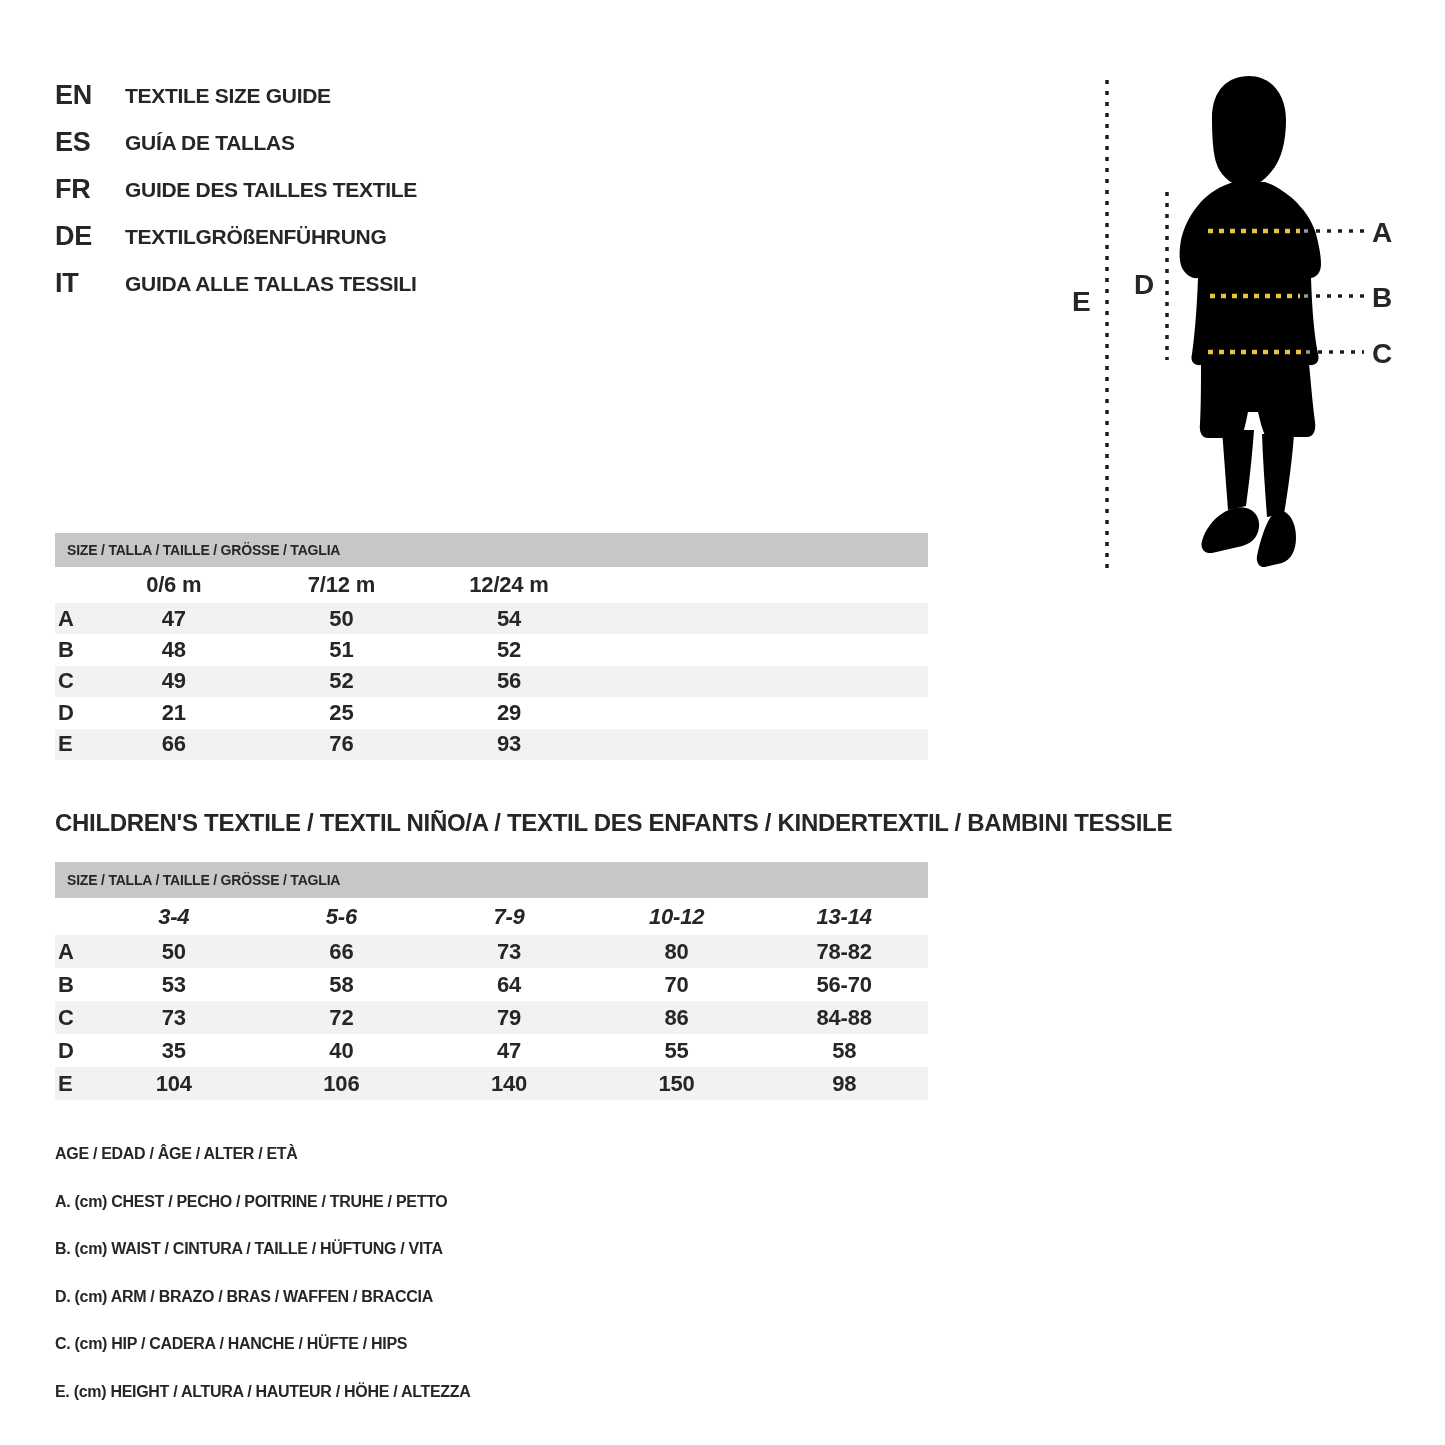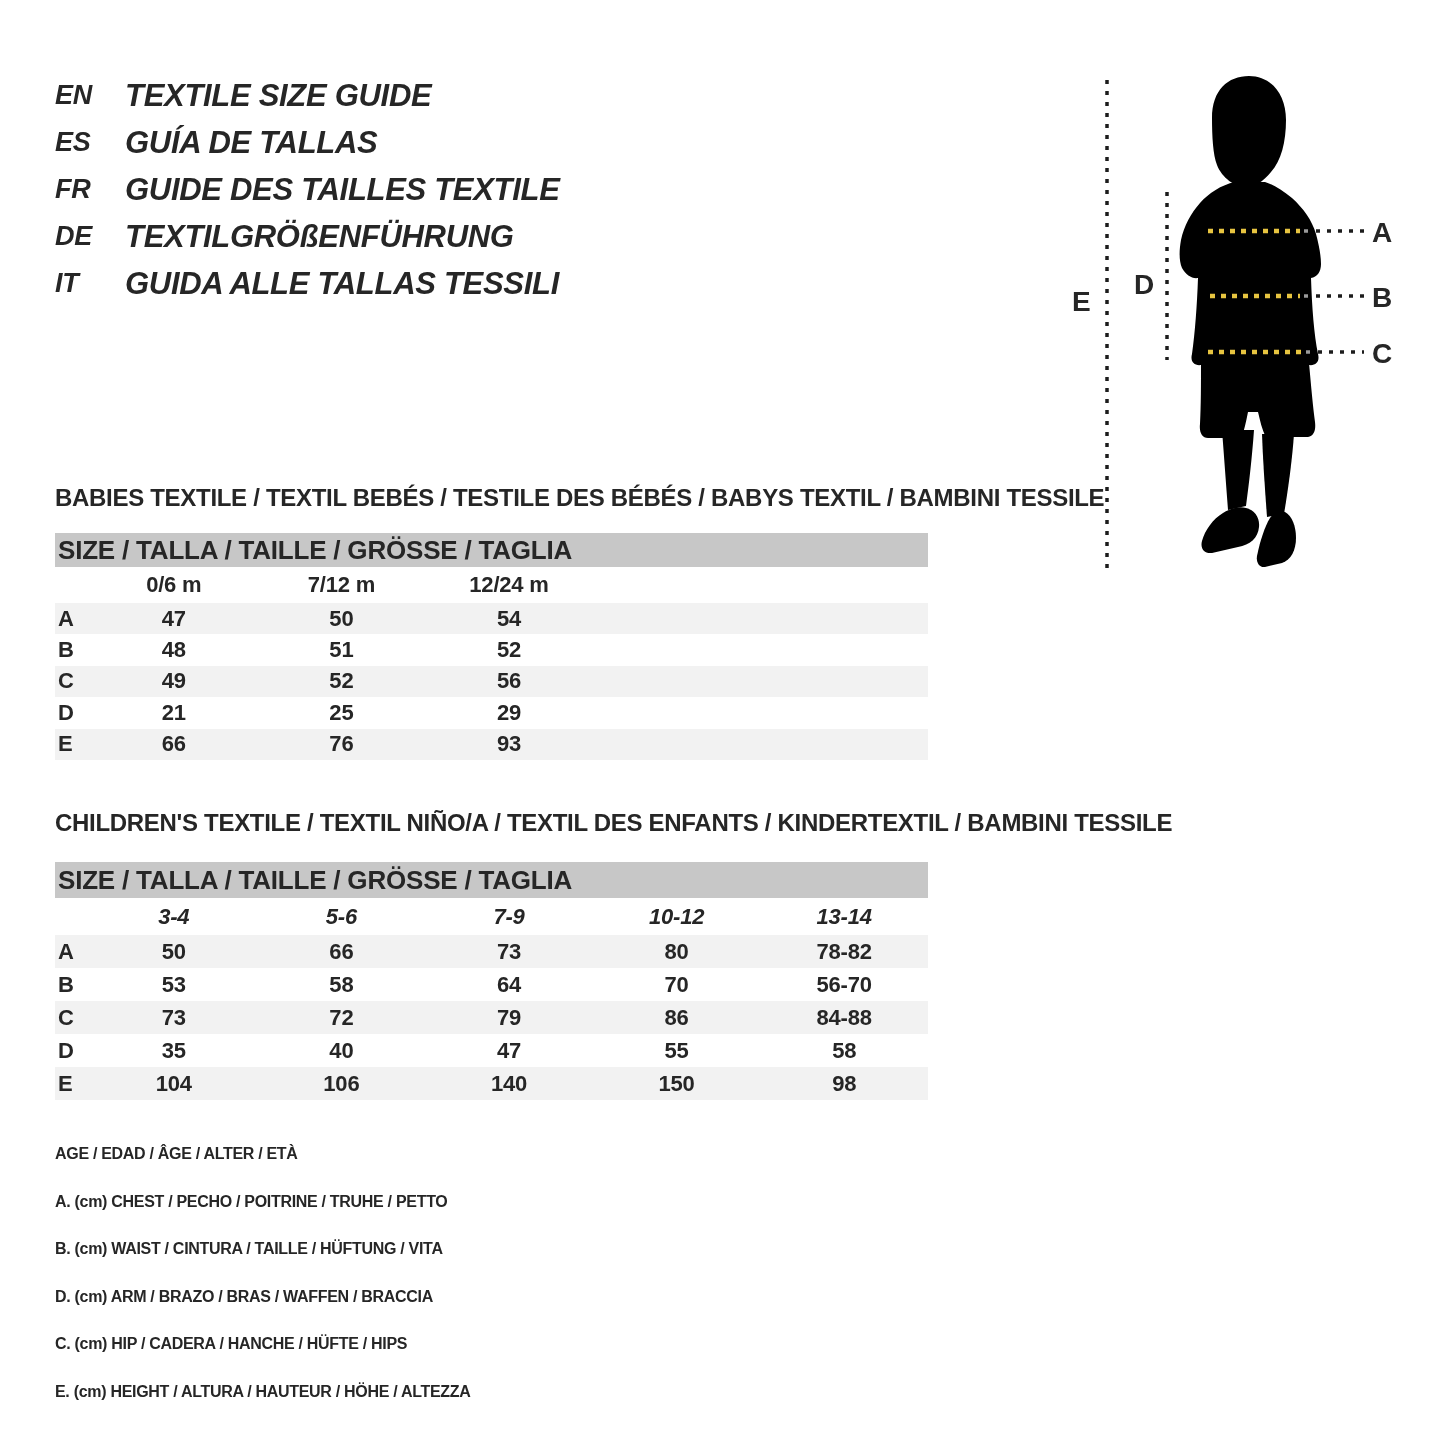--- a/index.html
+++ b/index.html
@@ -1,37 +1,37 @@
 <!DOCTYPE html>
 <html><head>
 <meta charset="utf-8">
 <style>
   html,body{margin:0;padding:0;background:#fff;}
   .canvas{
     position:relative;width:1445px;height:1445px;background:#ffffff;
     font-family:"Liberation Sans", sans-serif;color:#262626;overflow:hidden;
   }
   
-  .lang-header{position:absolute;left:55px;top:72px;font-style:italic;}
+  .lang-header{position:absolute;left:55px;top:72px;}
   .lang-row{display:flex;height:47px;align-items:center;}
   .lang-code{width:70px;font-size:27px;font-weight:bold;letter-spacing:-0.3px;}
-  .lang-title{font-size:31px;font-weight:bold;letter-spacing:-0.3px;white-space:nowrap;}
+  .lang-title{font-size:21px;font-weight:bold;letter-spacing:-0.3px;white-space:nowrap;}
   
   .figure{position:absolute;left:1060px;top:70px;width:350px;height:520px;}
   .figure text{font-family:"Liberation Sans", sans-serif;font-weight:bold;font-size:28px;fill:#262626;}
   
   .section-title{position:absolute;left:55px;font-size:24px;font-weight:bold;letter-spacing:-0.3px;white-space:nowrap;}
   .babies-title{top:484px;}
   .children-title{top:809px;}
   
   .size-table{position:absolute;left:55px;width:873px;}
   .babies-table{top:533px;}
   .children-table{top:862px;}
-  .size-bar{background:#c7c7c7;font-size:26px;font-weight:bold;letter-spacing:-0.2px;
-    display:flex;align-items:center;padding-left:3px;box-sizing:border-box;}
+  .size-bar{background:#c7c7c7;font-size:14px;font-weight:bold;letter-spacing:-0.2px;
+    display:flex;align-items:center;padding-left:12px;box-sizing:border-box;}
   .babies-table .size-bar{height:34px;}
   .children-table .size-bar{height:36px;}
   .t-row{display:grid;grid-template-columns:35px repeat(5,1fr);align-items:center;}
   .babies-table .cols-row{height:36px;}
   .babies-table .data-row{height:31.4px;}
   .children-table .cols-row{height:37px;font-style:italic;}
   .children-table .data-row{height:33px;}
   .t-row .cell{font-size:22px;font-weight:bold;text-align:center;letter-spacing:-0.2px;}
   .t-row .rlabel{font-size:22px;font-weight:bold;text-align:left;padding-left:3px;}
   .band{background:#f2f2f2;}
@@ -101,21 +101,20 @@
       <line x1="258" y1="282" x2="304" y2="282" stroke="#1c1c1c" stroke-width="3.5" stroke-dasharray="4 7"></line>
     </g>
 
     <text x="312" y="172">A</text>
     <text x="312" y="237">B</text>
     <text x="312" y="293">C</text>
     <text x="74" y="224">D</text>
     <text x="12" y="241">E</text>
   </svg>
 
-  <div class="section-title babies-title">BABIES TEXTILE / TEXTIL BEBÉS / TESTILE DES BÉBÉS / BABYS TEXTIL / BAMBINI TESSILE</div>
 
   <div class="size-table babies-table">
     <div class="size-bar">SIZE / TALLA / TAILLE / GRÖSSE / TAGLIA</div>
     <div class="t-row cols-row">
       <div class="rlabel"></div>
       <div class="cell">0/6 m</div>
       <div class="cell">7/12 m</div>
       <div class="cell">12/24 m</div>
       <div class="cell"></div>
       <div class="cell"></div>

